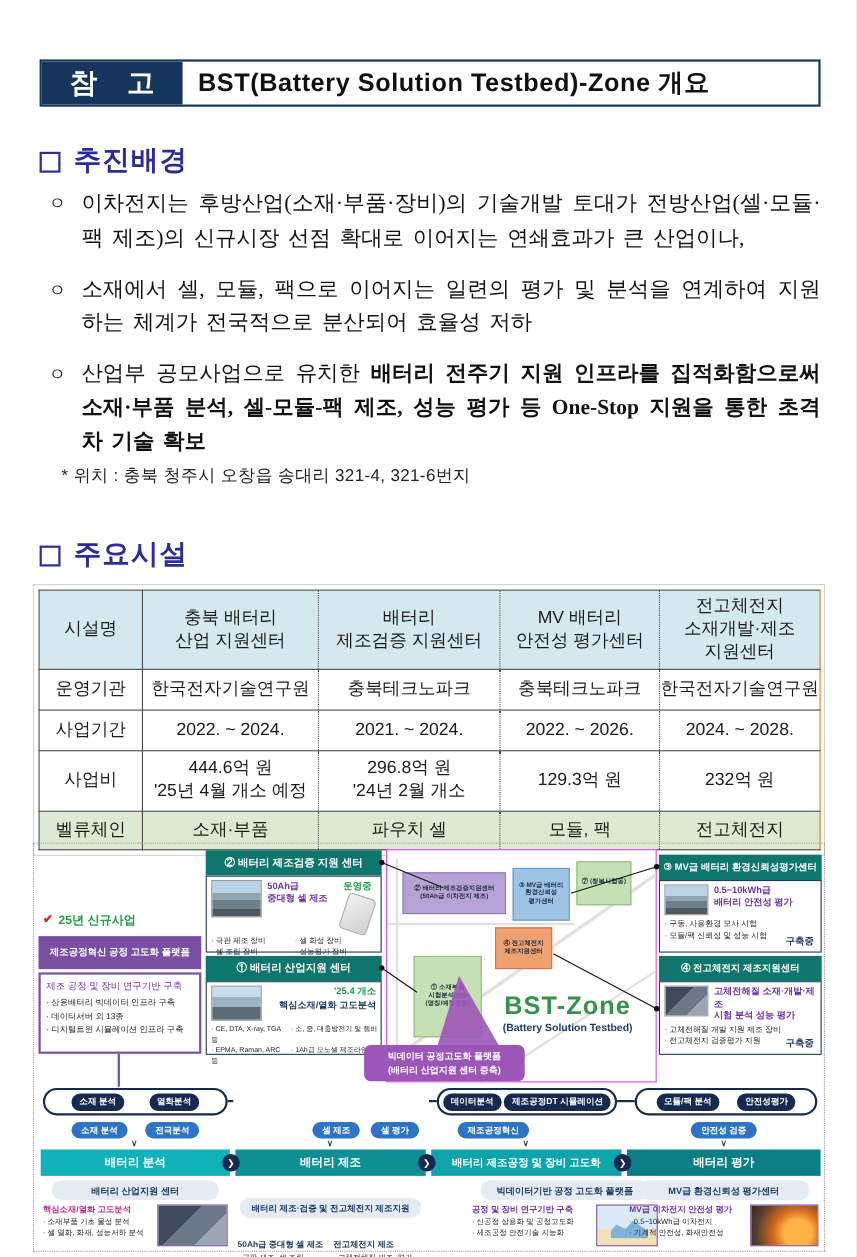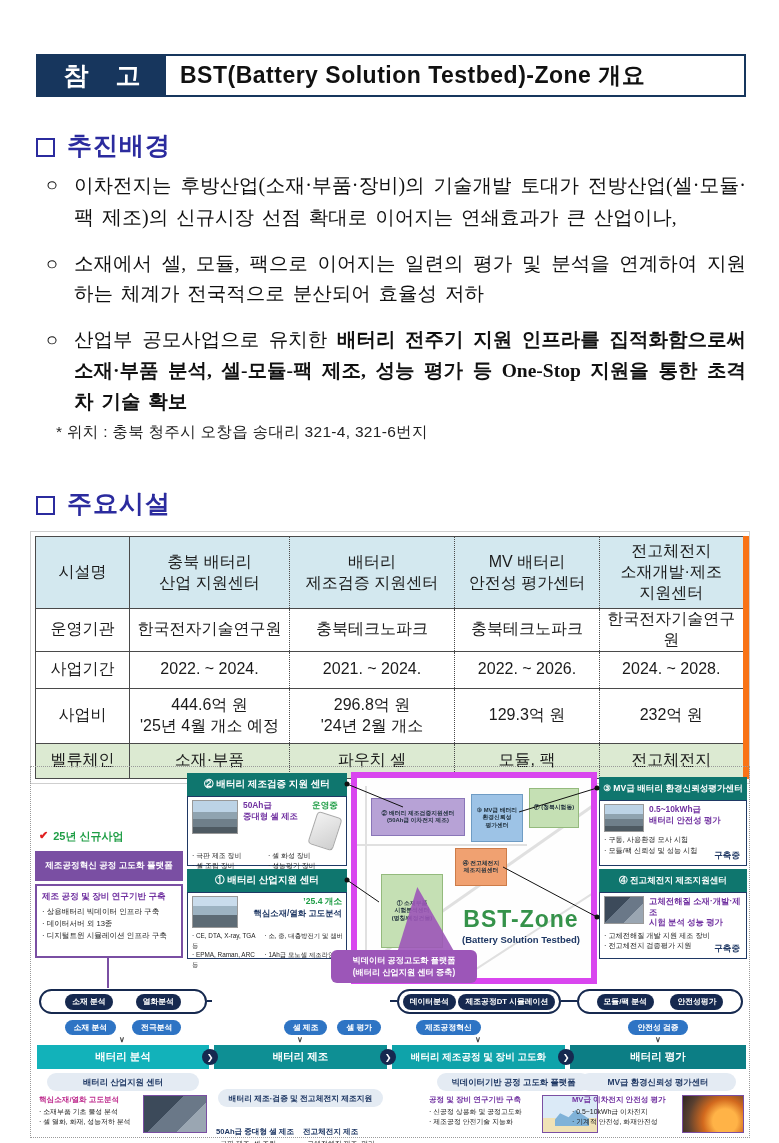--- a/index.html
+++ b/index.html
@@ -44,39 +44,39 @@
   
   #fac-table-wrap { position:absolute; left:30px; top:531px; width:720px; border:1px solid #cfcfcf; padding:4px; }
   table { border-collapse:collapse; width:710px; table-layout:fixed; margin:0 auto; }
   td { border-top:1px solid #4a4a4a; border-bottom:1px solid #4a4a4a;
        text-align:center; vertical-align:middle; font-size:16px; color:#1a1a1a; line-height:1.3; }
   tr.hdr td { background:#d3e8ef; height:72px; }
   td.lbl { border-right:1px solid #4a4a4a; }
   td.dot { border-left:1px dotted #4a4a4a; }
   td.dot:first-of-type { border-left:none; }
   tr td:first-child { border-left:1px solid #4a4a4a; }
-  tr td:last-child { border-right:6px solid #f97316; }
+  tr td:last-child { border-right:1px solid #f97316; }
   tr.r1 td { height:37px; } tr.r2 td { height:37px; } tr.r3 td { height:55px; }
   tr.vc td { height:35px; background:#dcead2; }
 
   
   #diagram { position:absolute; left:30px; top:766px; width:720px; height:372px;
              border:1px dotted #9a9a9a; font-family:"Liberation Sans", sans-serif; }
   #diagram .abs { position:absolute; }
 
   .navy-hd { background:#0f766e; color:#fff; font-weight:bold; text-align:center;
              display:flex; align-items:center; justify-content:center; }
   .outline-box { background:#fff; border:1.5px solid #1f3864; }
 
   
   #new-label { left:8px; top:62px; font-size:11px; font-weight:bold; color:#1f9e46; display:flex; gap:5px; }
   #new-label .chk { color:#e02020; }
   #platform-hd { left:4px; top:84px; width:148px; height:30px; background:#7a4fa3; font-size:8.6px; }
   #platform-box { left:4px; top:117px; width:148px; height:74px; border:2px solid #7a4fa3; background:#fff; padding:5px 5px; }
-  #platform-box .ttl { font-size:8.6px; font-weight:bold; color:#7030a0; margin-bottom:3px; }
+  #platform-box .ttl { font-size:8.6px; font-weight:normal; color:#7030a0; margin-bottom:3px; }
   .mini-bullets div { font-size:7.6px; color:#222; line-height:1.55; }
   .mini-bullets div::before { content:"· "; }
   #platform-stem { left:76px; top:191px; width:1.5px; height:30px; background:#7a4fa3; }
 
   
   .c-hd { width:160px; height:23px; font-size:9.6px; }
   .c-box { width:160px; padding:3px 4px; }
   .photo { border:1px solid #999; flex:none; }
   .bphoto { background:linear-gradient(180deg,#bcd3e6 0 35%,#8fa3b0 35% 55%,#6f7f8a 55% 80%,#4e5a62 80%); }
   .bphoto2 { background:linear-gradient(180deg,#c9dcEC 0 30%,#9db3c2 30% 60%,#5d6b75 60%); }
@@ -88,21 +88,21 @@
   .b2col { display:grid; grid-template-columns:1fr 1fr; column-gap:2px; margin-top:3px; }
   .b2col div { font-size:6.9px; color:#222; line-height:1.5; }
   .b2col div::before { content:"· "; }
   .b1col { margin-top:3px; }
   .b1col div { font-size:7.2px; color:#222; line-height:1.5; }
   .b1col div::before { content:"· "; }
   .pouch { width:26px; height:34px; background:linear-gradient(135deg,#f2f2f2,#cfcfcf);
            border:1px solid #aaa; border-radius:4px; transform:rotate(18deg); }
 
   
-  #map { left:320px; top:5px; width:246px; height:212px; background:#fefefe; border:6px solid #d946ef; overflow:hidden; }
+  #map { left:320px; top:5px; width:246px; height:212px; background:#fefefe; border:1px solid #d946ef; overflow:hidden; }
   .road { position:absolute; background:#e0e0e0; }
   .bld { position:absolute; display:flex; align-items:center; justify-content:center; text-align:center;
          font-size:5.8px; line-height:1.25; color:#20303c; font-weight:bold; }
   .bld.purple { background:#b7a2d6; border:1px solid #8a76b8; }
   .bld.blue   { background:#9dc3e6; border:1px solid #6f9cc4; }
   .bld.green  { background:#c5e0b4; border:1px solid #94ba7d; }
   .bld.orange { background:#f0a171; border:1px solid #cd7c49; }
   #zone-name { position:absolute; left:88px; top:128px; width:152px; text-align:center;
                font-size:23px; font-weight:bold; color:#35924a; letter-spacing:1px; }
   #zone-sub  { position:absolute; left:88px; top:156px; width:152px; text-align:center;

